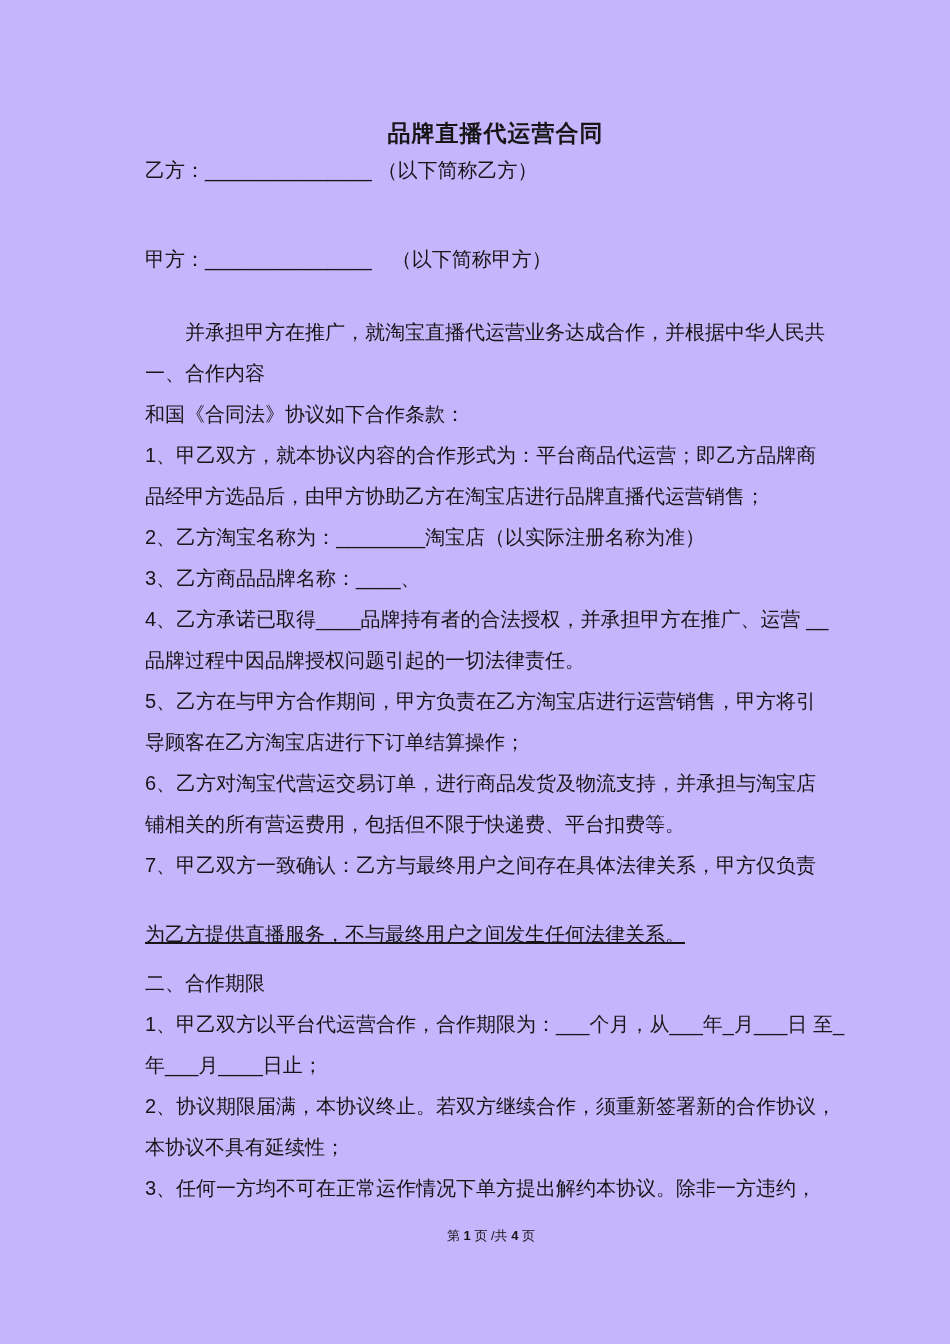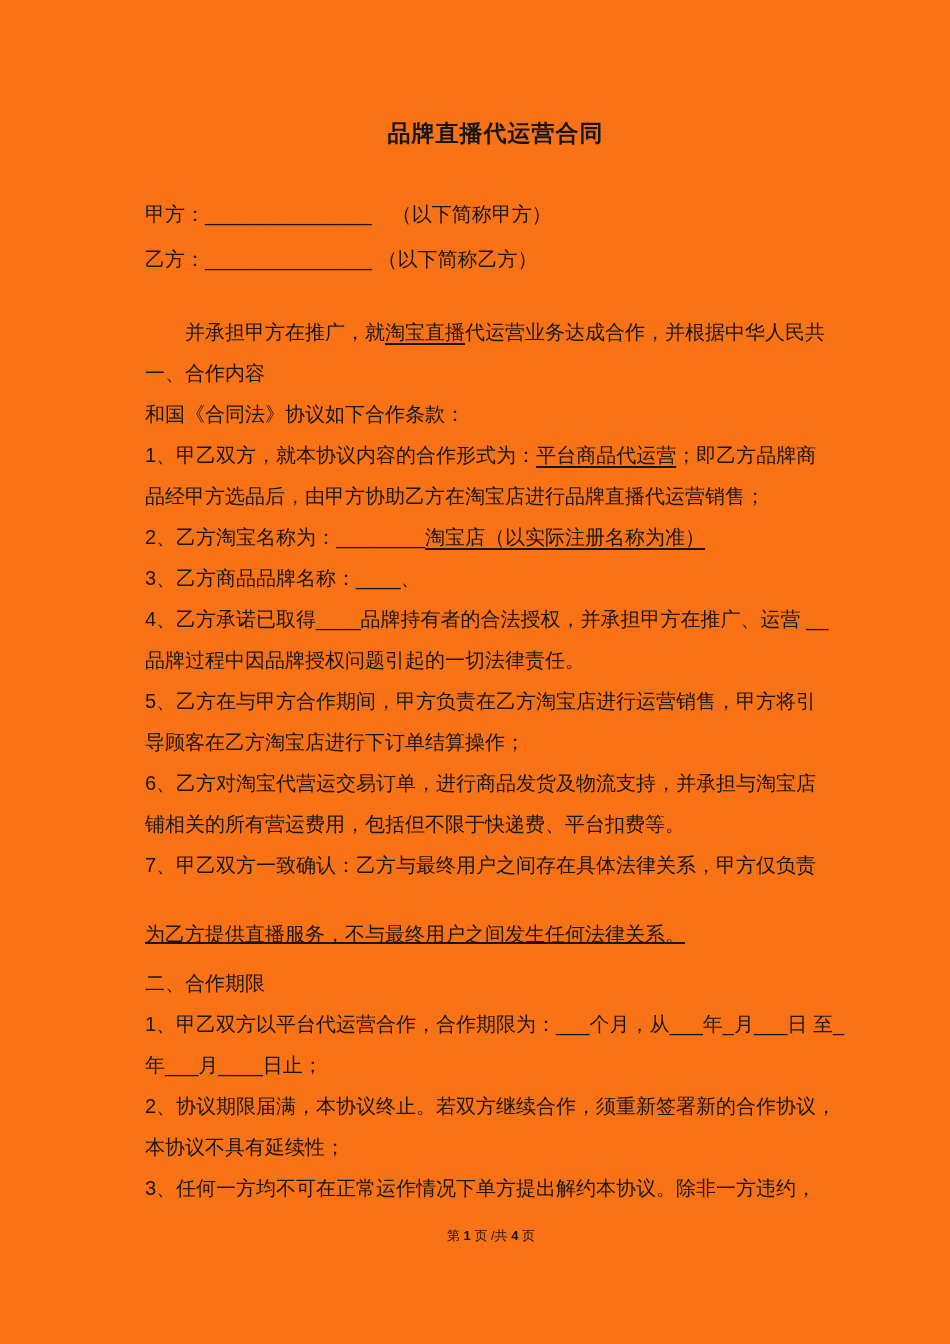--- a/index.html
+++ b/index.html
@@ -10,21 +10,21 @@
   }
   body {
     font-family: "Liberation Sans", "DejaVu Sans", sans-serif;
     color: #161616;
   }
   .page {
     position: relative;
     width: 950px;
     height: 1344px;
     padding: 118px 104px 0 145px;
-    background: #f97316;
+    background: #c4b5fd;
     overflow: hidden;
   }
   .title {
     font-size: 23px;
     font-weight: 700;
     text-align: center;
     line-height: 30px;
     letter-spacing: 1px;
   }
   .line {
@@ -32,21 +32,20 @@
     line-height: 41px;
     white-space: nowrap;
   }
   .party { line-height: 45px; }
   .party-first { margin-top: 44px; }
   .gap-intro { margin-top: 30px; }
   .indent { text-indent: 40px; }
   .gap-blankline { margin-top: 28px; text-decoration: underline; }
   .gap-section { margin-top: 8px; }
   .u {
-    text-decoration: underline;
     text-underline-offset: 4px;
     text-decoration-thickness: 1.5px;
     margin-top: 48px;
   }
   .b { font-weight: 700; }
   .footer {
     position: absolute;
     top: 1228px;
     left: 16px;
     width: 950px;
@@ -56,22 +55,22 @@
     color: #161616;
   }
 </style>
 </head>
 <body>
 
 <div class="page">
 
   <h1 class="title">品牌直播代运营合同</h1>
 
+  <div class="line party"><span>乙方：</span><span>_______________</span><span>&nbsp;（以下简称乙方）</span></div>
   <div class="line party party-first"><span>甲方：</span><span>_______________</span><span>　（以下简称甲方）</span></div>
-  <div class="line party"><span>乙方：</span><span>_______________</span><span>&nbsp;（以下简称乙方）</span></div>
 
   <div class="line indent gap-intro"><span>并承担甲方在推广，就</span><span class="u">淘宝直播</span><span>代运营业务达成合作，并根据中华人民共</span></div>
   <div class="line"><span>一、合作内容</span></div>
 
   <div class="line"><span>和国《合同法》协议如下合作条款：</span></div>
 
   <div class="line"><span>1、甲乙双方，就本协议内容的合作形式为：</span><span class="u">平台商品代运营</span><span>；即乙方品牌商</span></div>
   <div class="line"><span>品经甲方选品后，由甲方协助乙方在淘宝店进行品牌直播代运营销售；</span></div>
 
   <div class="line"><span>2、乙方淘宝名称为：</span><span>________</span><span class="u">淘宝店（以实际注册名称为准）</span></div>

